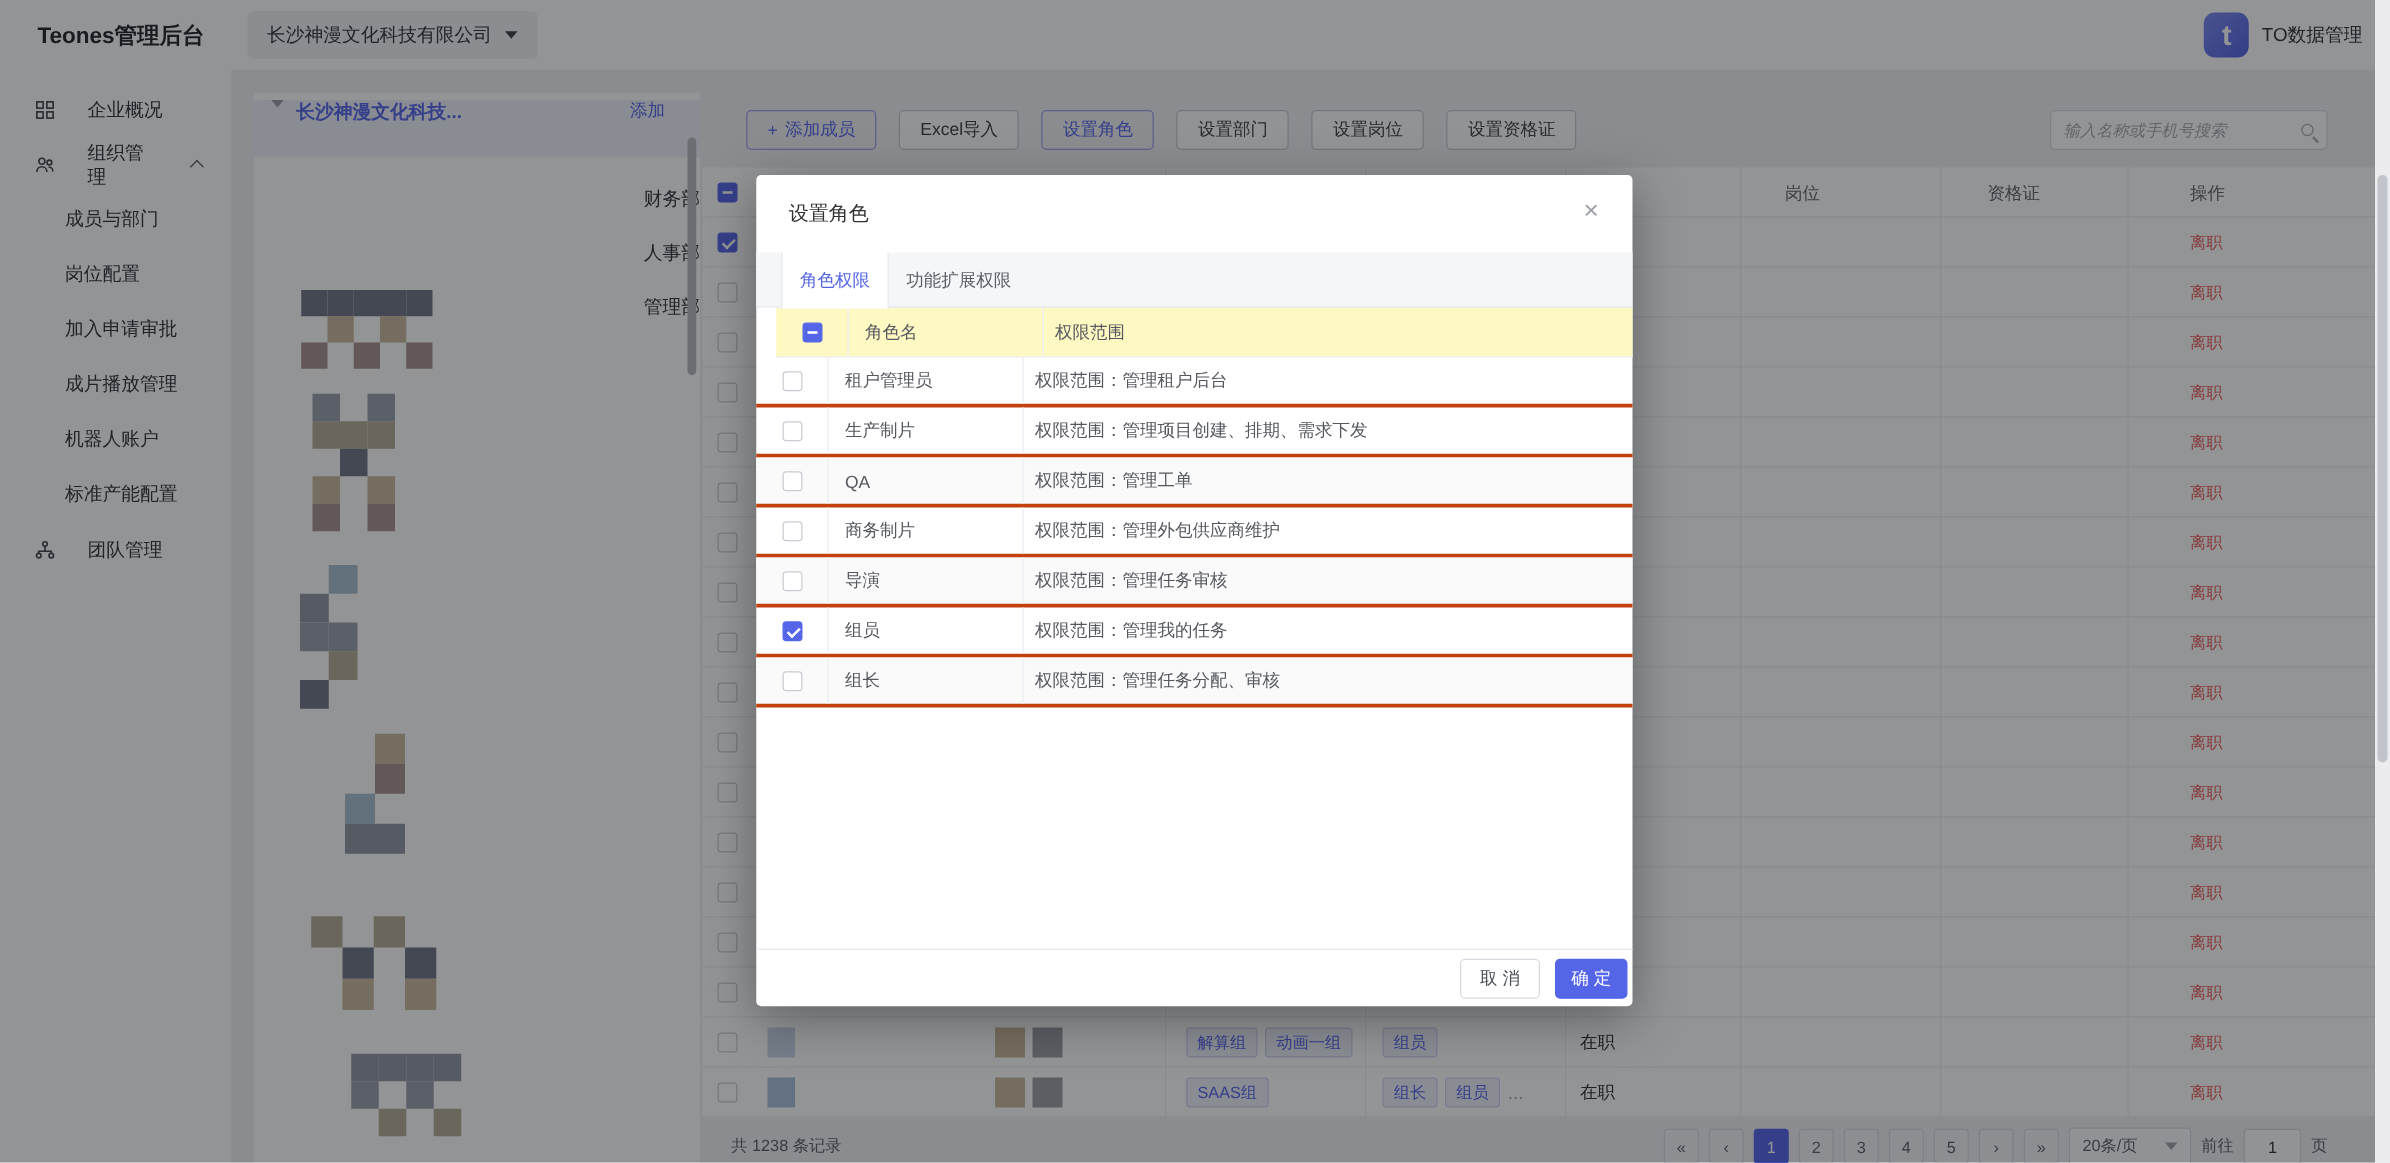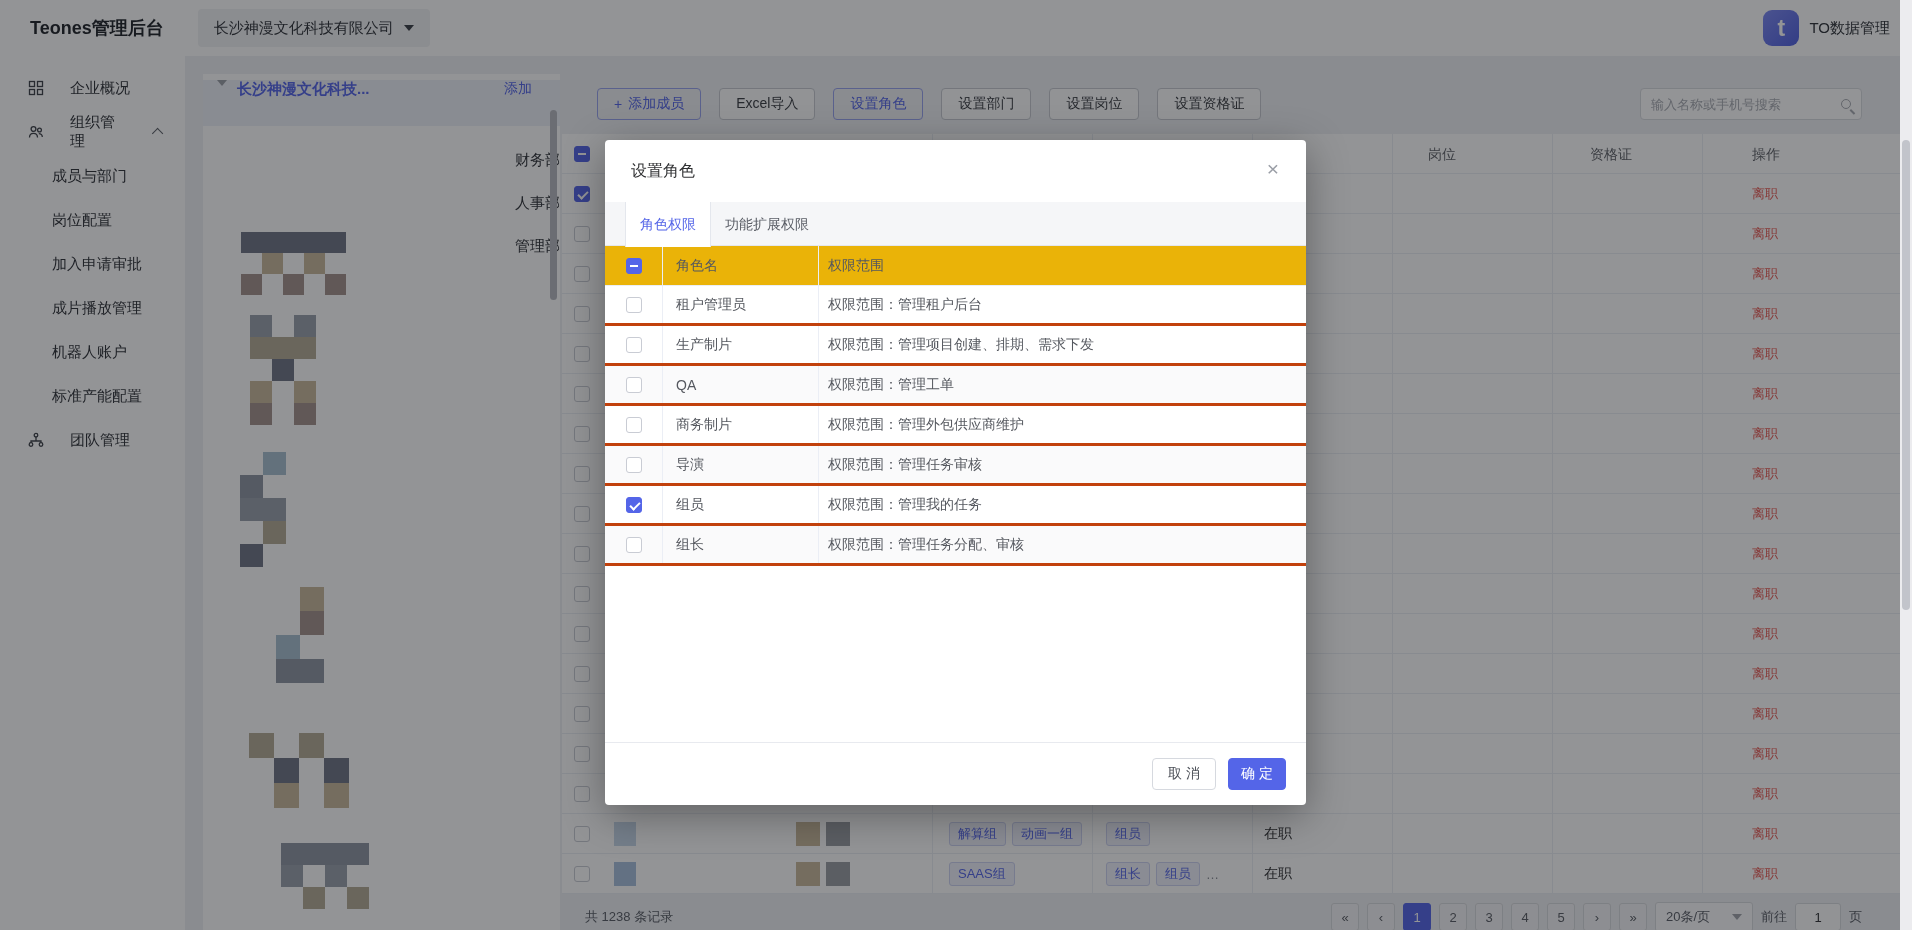--- a/index.html
+++ b/index.html
@@ -32,21 +32,21 @@
   .dept{height:43px;line-height:43px;padding-left:62px;font-size:15px;color:#2f3238;cursor:pointer;text-align:right;}
   .mosaic{position:absolute;}
   .mcellpx{position:absolute;}
   .tree-scroll{position:absolute;right:3px;top:36px;width:7px;height:190px;background:#b6b8bf;border-radius:4px;}
   
   .main{position:absolute;left:562px;top:74px;width:1338px;bottom:0;z-index:1;}
   .toolbar{position:absolute;left:0;top:0;right:0;height:60px;display:flex;align-items:center;gap:18px;padding-left:35px;}
   .tbtn{height:32px;padding:0 16px;border-radius:4px;font-size:14px;border:1px solid #c6c9cf;background:#fdfdfe;color:#3a3d42;display:flex;align-items:center;gap:6px;}
   .tbtn.blue{border-color:#98a2ee;background:transparent;color:var(--primary);}
   .search-box{position:absolute;right:38px;top:14px;width:222px;height:32px;background:#fff;border:1px solid #d8dade;border-radius:4px;display:flex;align-items:center;padding:0 10px;}
-  .search-box input{border:none;outline:none;flex:1;font-size:13px;color:#3a3d42;background:transparent;}
+  .search-box input{border:none;outline:none;flex:1;font-size:13px;color:#3a3d42;background:transparent;font-style:italic;}
   .search-box input::placeholder{color:#a8abb2;}
   .sicon{width:10px;height:10px;border:1.5px solid #a8abb2;border-radius:50%;position:relative;flex:0 0 auto;}
   .sicon::after{content:"";position:absolute;left:9px;top:9px;width:6px;height:1.5px;background:#a8abb2;transform:rotate(45deg);transform-origin:0 0;}
   
   .table{position:absolute;left:0;top:60px;right:0;height:760px;background:#fff;}
   .thead{position:relative;height:40px;border-bottom:1px solid var(--border);}
   .th{position:absolute;top:0;height:40px;line-height:40px;font-size:14px;color:#5f6268;font-weight:500;}
   .hcb{position:absolute;left:12px;top:12px;}
   .vsep{position:absolute;top:0;bottom:0;width:1px;background:var(--border);}
   .trow{height:40px;position:relative;border-bottom:1px solid var(--border);}
@@ -76,28 +76,28 @@
   .goto input{width:46px;height:28px;border:1px solid #d8dade;border-radius:3px;text-align:center;font-size:13px;color:var(--txt);background:#fdfdfe;outline:none;}
   
   .mask{position:absolute;left:0;top:0;width:1900px;height:930px;background:rgba(15,17,22,0.45);z-index:50;}
   .modal{position:absolute;left:605px;top:140px;width:701px;height:665px;background:#fff;border-radius:4px;z-index:60;box-shadow:0 10px 40px rgba(0,0,0,.35);}
   .mhead{height:62px;display:flex;align-items:center;padding:0 26px;position:relative;}
   .mtitle{font-size:16px;color:var(--txt);}
   .mclose{position:absolute;right:18px;top:14px;width:30px;height:30px;border:none;background:transparent;color:#9a9ea6;font-size:21px;line-height:30px;}
   .tabbar{height:44px;background:#f5f6f8;border-bottom:1px solid #e4e7ed;display:flex;padding-left:20px;position:relative;}
   .tab{padding:0 14px;line-height:44px;font-size:14px;color:var(--txt2);cursor:pointer;}
   .tab.active{background:#fff;color:var(--primary);border-left:1px solid #e4e7ed;border-right:1px solid #e4e7ed;height:45px;position:relative;z-index:2;}
-  .mtheader{display:grid;grid-template-columns:58px 156px 1fr;height:40px;border-bottom:1px solid var(--border);background:#eab308;}
+  .mtheader{display:grid;grid-template-columns:58px 156px 1fr;height:40px;border-bottom:1px solid var(--border);background:#fef9c3;margin-left:16px;}
   .mrow{display:grid;grid-template-columns:58px 156px 1fr;height:40px;border-bottom:3px solid #c2410c;cursor:pointer;}
   .mrow.stripe{background:#fafafb;}
   .mcell{display:flex;align-items:center;font-size:14px;color:#55585f;}
   .mcell.c-check{justify-content:center;border-right:1px solid var(--border);}
   .mcell.c-role{padding-left:13px;border-right:1px solid var(--border);}
   .mcell.c-scope{padding-left:9px;}
-  .mfooter{position:absolute;left:0;right:0;bottom:0;height:63px;border-top:1px solid #e8eaef;display:flex;align-items:center;justify-content:flex-end;gap:12px;padding-right:20px;}
+  .mfooter{position:absolute;left:0;right:0;bottom:0;height:46px;border-top:1px solid #e8eaef;display:flex;align-items:center;justify-content:flex-end;gap:12px;padding-right:4px;}
   .btn-cancel{width:64px;height:32px;border:1px solid #d6d9df;border-radius:4px;background:#fff;color:#4a4e56;font-size:14px;}
   .btn-confirm{width:58px;height:32px;background:var(--primary);border:1px solid var(--primary);color:#fff;border-radius:4px;font-size:14px;}
   
   .vscroll{position:absolute;right:0;top:0;width:12px;height:930px;background:#ececef;z-index:70;}
   .vthumb{position:absolute;left:2px;top:140px;width:8px;height:470px;background:#c2c4cb;border-radius:4px;}
 </style>
 </head>
 <body>
 
 <header class="app-header">

